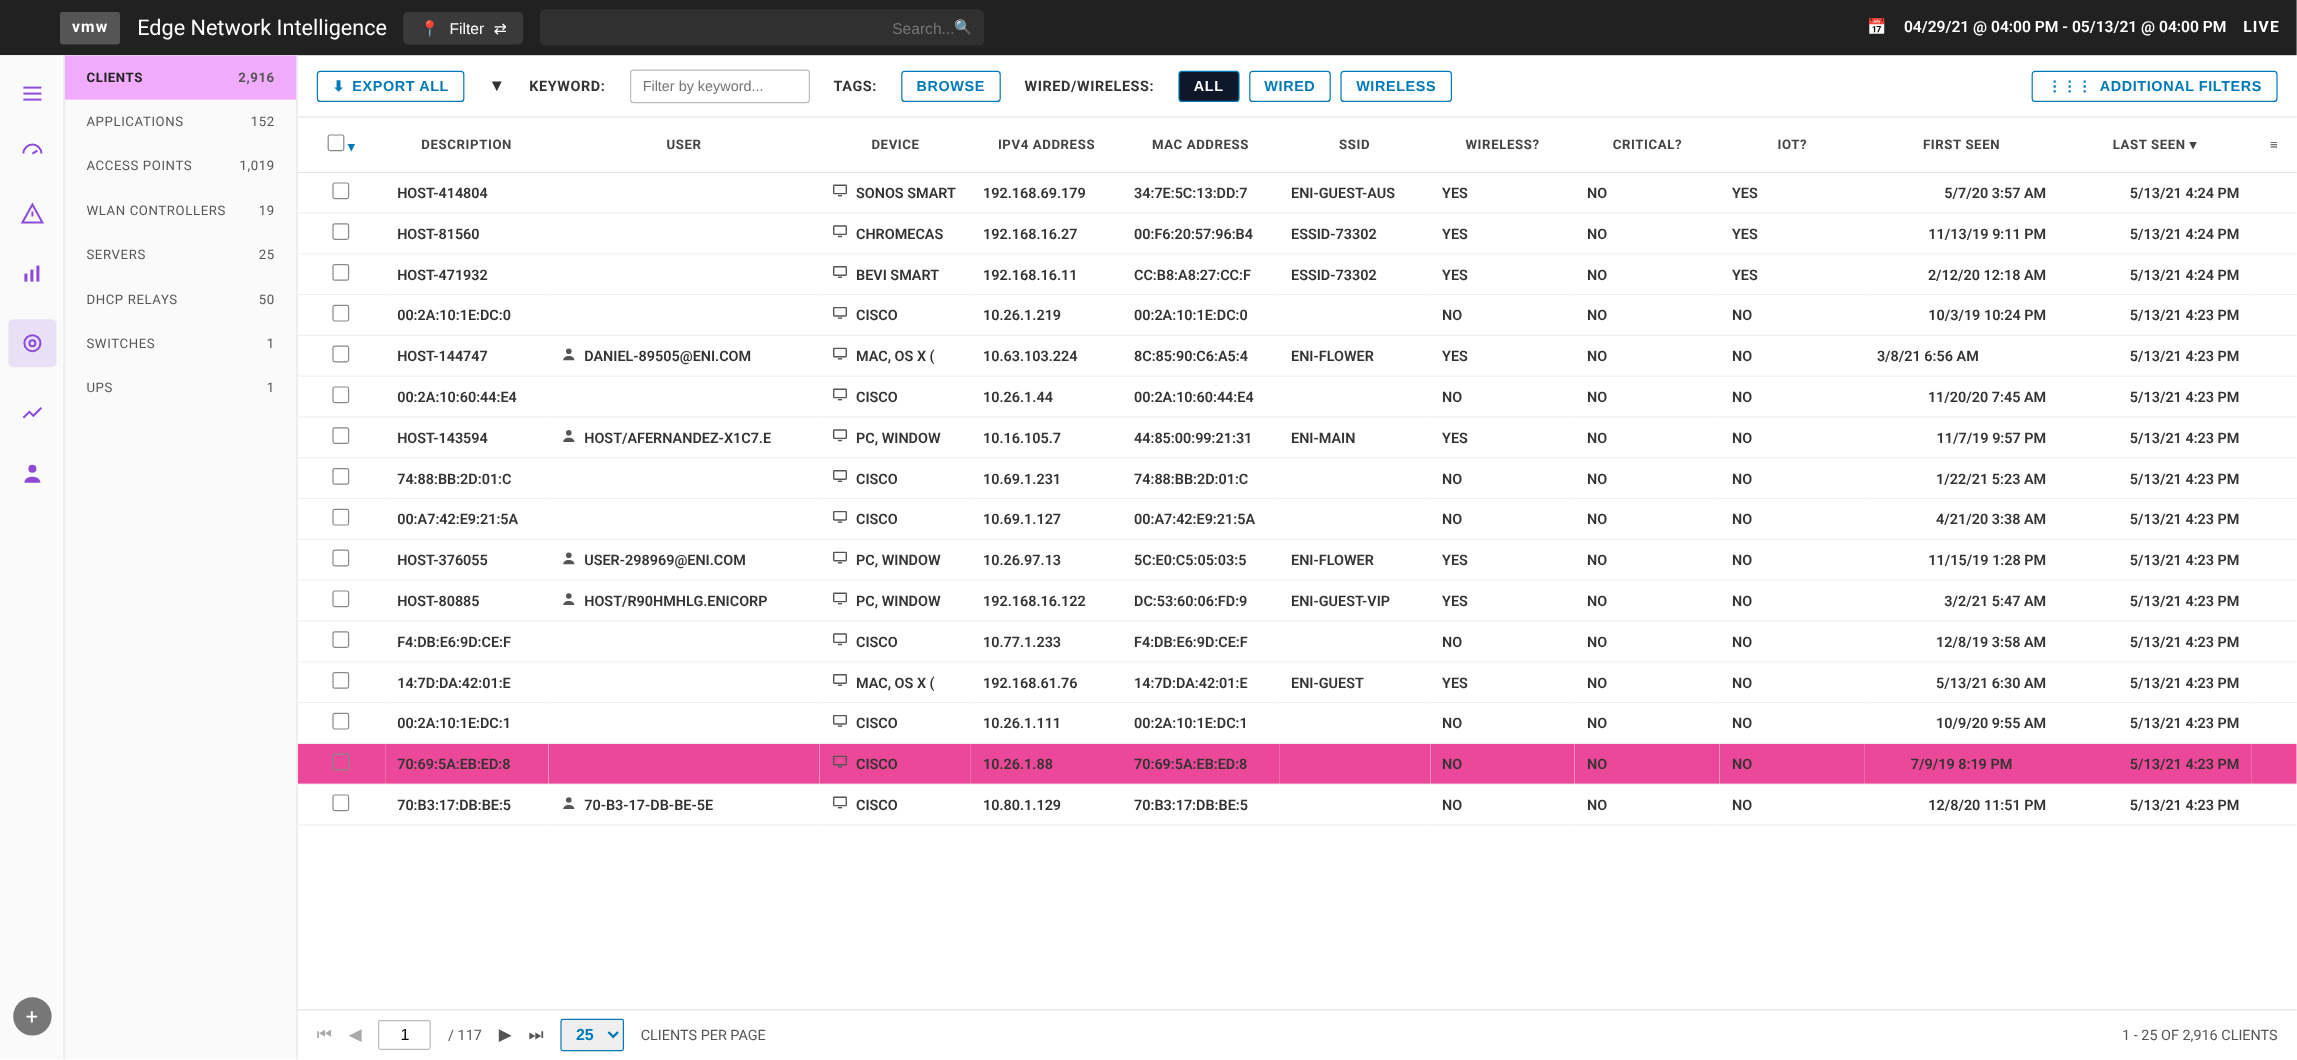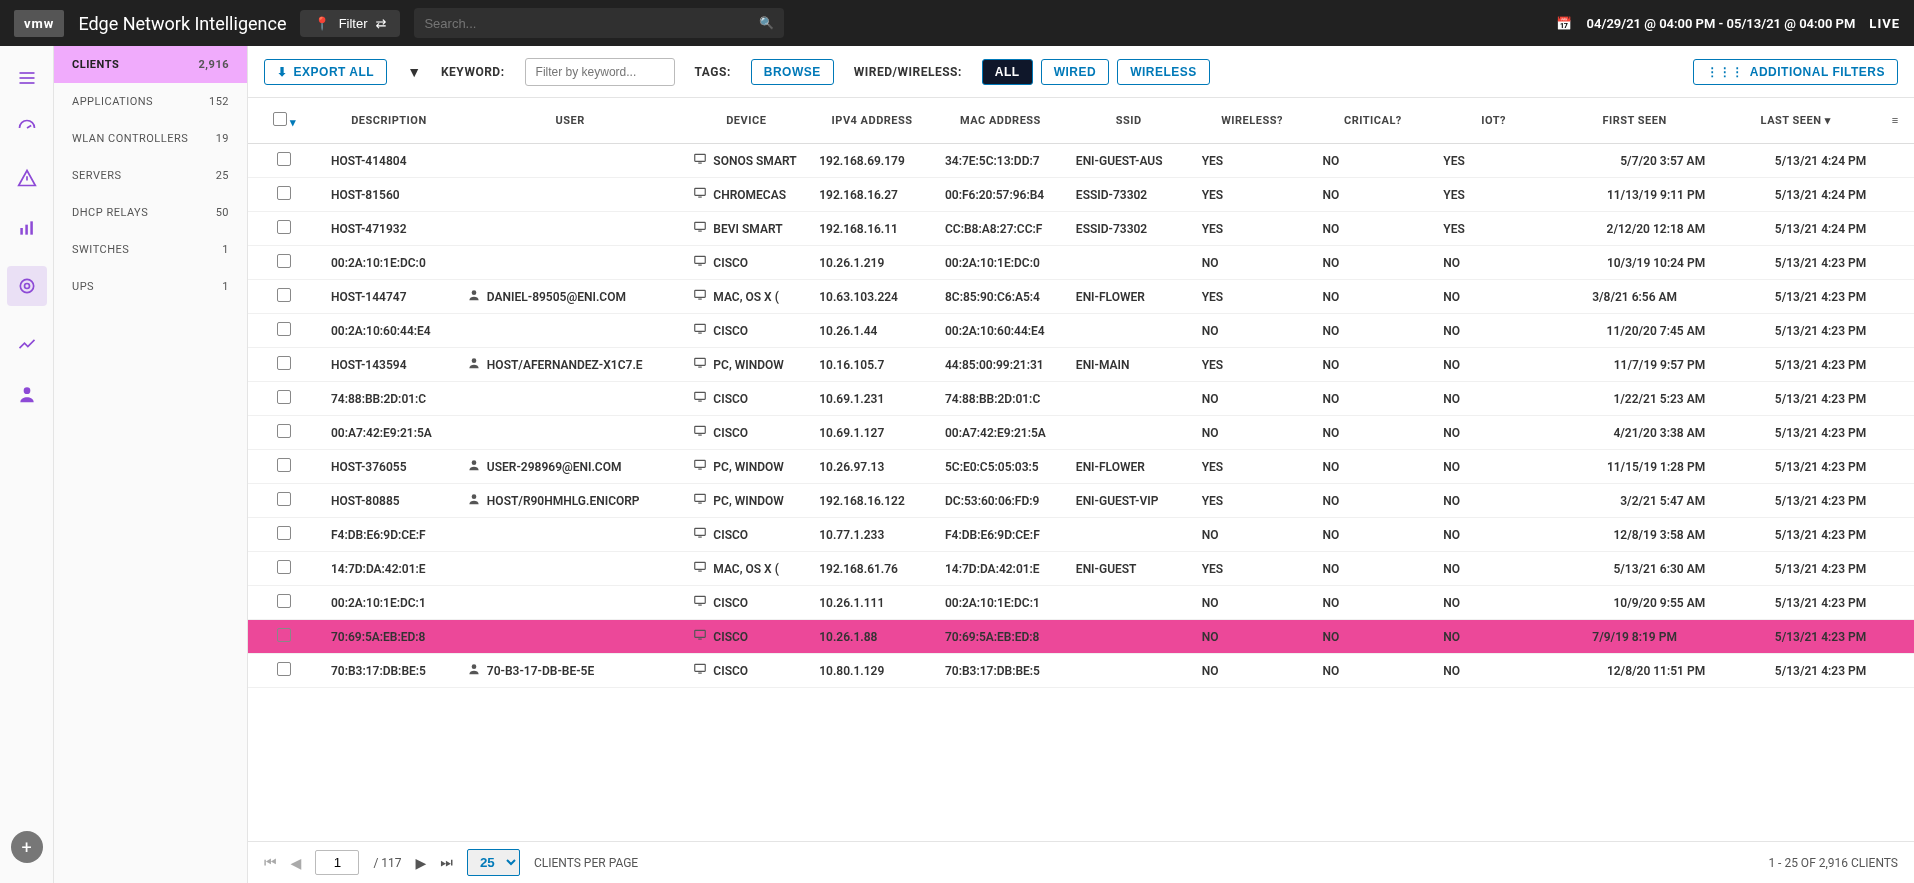--- a/index.html
+++ b/index.html
@@ -1,24 +1,24 @@
 <!DOCTYPE html>
 <html><head>
 <meta charset="utf-8">
 <style>
   * { box-sizing: border-box; margin: 0; padding: 0; }
   body { font-family: -apple-system, "Segoe UI", Roboto, Arial, sans-serif; font-size: 12px; color: #333; background: #fff; overflow: hidden; }
 
   
   .topbar { height: 46px; background: #212121; display: flex; align-items: center; padding: 0 14px; gap: 14px; }
-  .logo-box { background: #555; color: #fff; font-weight: 700; padding: 6px 10px; border-radius: 2px; letter-spacing: 1px; font-size: 13px; }
+  .logo-box { background: #555; color: #fff; font-weight: 700; padding: 6px 10px; border-radius: 2px; letter-spacing: 1px; font-size: 13px; margin-left: 36px; }
   .product-name { color: #fff; font-size: 18px; font-weight: 400; }
   .scope-btn { background: #3a3a3a; color: #fff; border: none; padding: 6px 14px; border-radius: 4px; display: flex; align-items: center; gap: 8px; font-size: 13px; cursor: pointer; }
   .search-wrap { background: #303030; border-radius: 4px; display: flex; align-items: center; padding: 0 10px; height: 30px; width: 370px; }
-  .search-wrap input { background: transparent; border: none; color: #ccc; outline: none; width: 100%; font-size: 13px; }
+  .search-wrap input { background: transparent; border: none; color: #ccc; outline: none; width: 100%; font-size: 13px; text-align: right; }
   .topbar-right { margin-left: auto; display: flex; align-items: center; gap: 14px; color: #fff; font-size: 13px; }
   .live-badge { font-weight: 700; letter-spacing: 1px; }
 
   
   .body-wrap { display: flex; height: calc(100vh - 46px); }
 
   
   .iconrail { width: 54px; background: #fafafa; border-right: 1px solid #e4e4e4; display: flex; flex-direction: column; align-items: center; padding-top: 20px; gap: 26px; }
   .iconrail .rail-icon { width: 24px; height: 24px; display: flex; align-items: center; justify-content: center; color: #8d4ad6; cursor: pointer; }
   .iconrail .rail-icon.sel { background: #eae0f5; border-radius: 4px; padding: 10px; width: 40px; height: 40px; }
@@ -151,20 +151,24 @@
   </div>
 
   <div class="sidebar" id="sidebar">
       <div class="side-item sel">
         <span>CLIENTS</span>
         <span class="side-count">2,916</span>
       </div>
       <div class="side-item">
         <span>APPLICATIONS</span>
         <span class="side-count">152</span>
+      </div>
+      <div class="side-item">
+        <span>ACCESS POINTS</span>
+        <span class="side-count">1,019</span>
       </div>
       <div class="side-item">
         <span>WLAN CONTROLLERS</span>
         <span class="side-count">19</span>
       </div>
       <div class="side-item">
         <span>SERVERS</span>
         <span class="side-count">25</span>
       </div>
       <div class="side-item">
@@ -324,21 +328,21 @@
               <td><span class="cell-ico"><span><svg class="svg-mon" viewBox="0 0 24 24">
                       <rect x="3" y="4" width="18" height="12" rx="1" fill="none" stroke="#555" stroke-width="2"></rect>
                       <rect x="9" y="18" width="6" height="2"></rect>
                     </svg></span>MAC, OS X (</span></td>
               <td>10.63.103.224</td>
               <td>8C:85:90:C6:A5:4</td>
               <td>ENI-FLOWER</td>
               <td>YES</td>
               <td>NO</td>
               <td>NO</td>
-              <td style="text-align:center">3/8/21 6:56 AM</td>
+              <td style="text-align:left">3/8/21 6:56 AM</td>
               <td style="text-align:right">5/13/21 4:23 PM</td>
               <td></td>
             </tr>
             <tr>
               <td class="center"><span class="chk"></span></td>
               <td>00:2A:10:60:44:E4</td>
               <td></td>
               <td><span class="cell-ico"><span><svg class="svg-mon" viewBox="0 0 24 24">
                       <rect x="3" y="4" width="18" height="12" rx="1" fill="none" stroke="#555" stroke-width="2"></rect>
                       <rect x="9" y="18" width="6" height="2"></rect>

